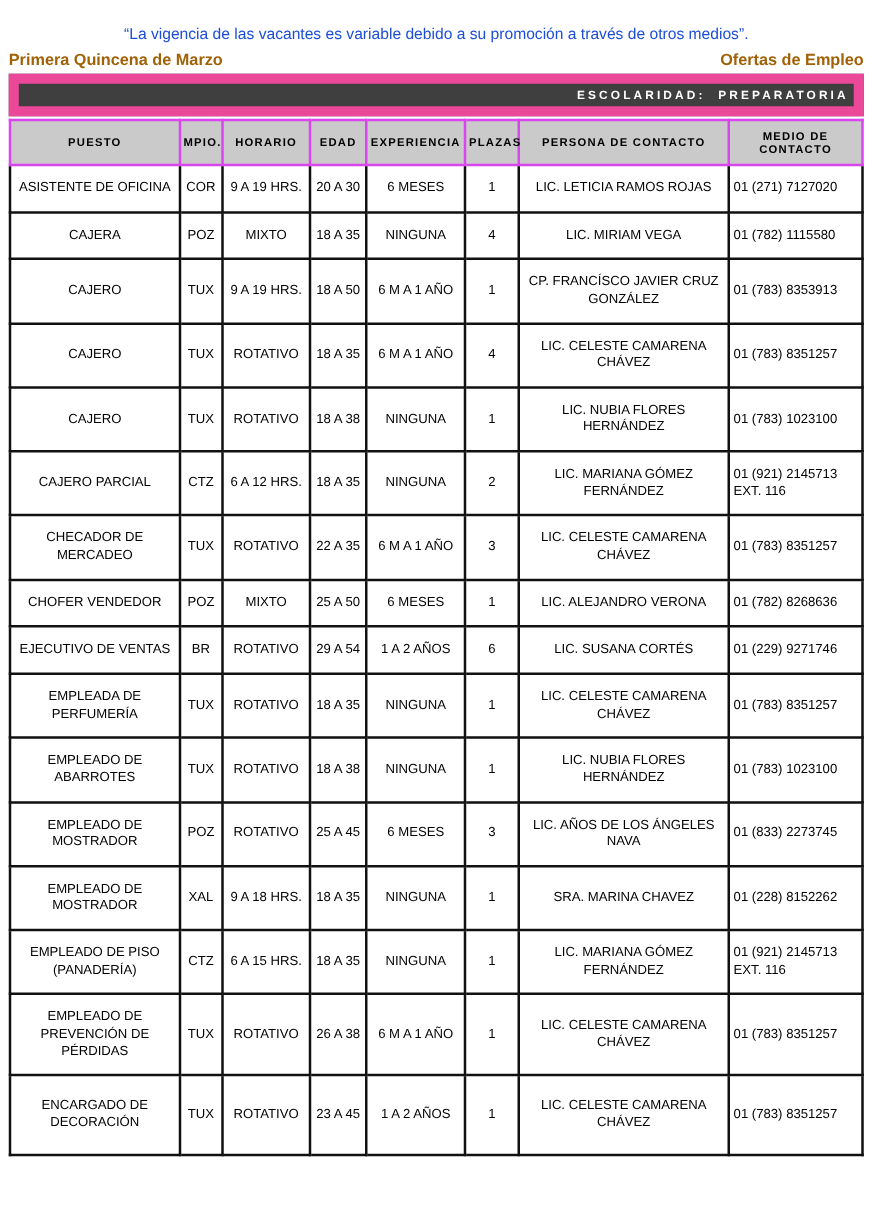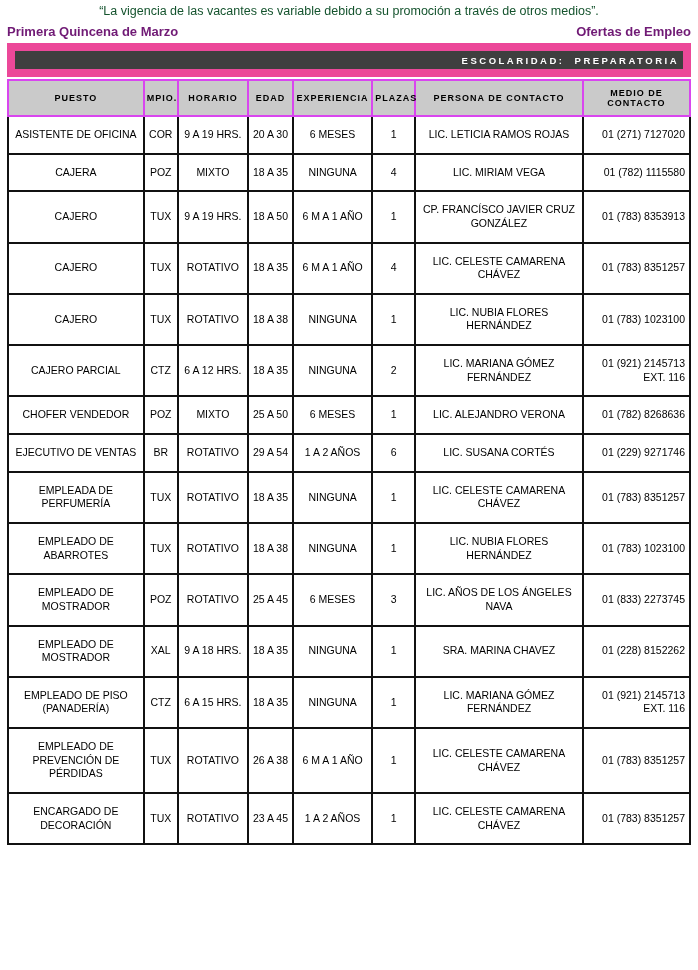--- a/index.html
+++ b/index.html
@@ -6,31 +6,31 @@
   html, body { background: #ffffff; }
   body {
     width: 698px; height: 970px;
     font-family: "Liberation Sans", sans-serif;
     color: #000;
     overflow: hidden;
   }
   .quote {
     text-align: center;
     font-size: 12.5px;
-    color: #14532d;
-    padding-top: 4px;
+    color: #1d4ed8;
+    padding-top: 20px;
   }
   .subhead {
     display: flex;
     justify-content: space-between;
     align-items: baseline;
     margin: 6px 7px 4px 7px;
   }
   .subhead .accent {
-    color: #701a75;
+    color: #a16207;
     font-weight: bold;
     font-size: 13px;
   }
   .banner {
     margin: 0 7px;
     background: #3F3F3F;
     border: 8px solid #ec4899;
     color: #fff;
     text-align: right;
     font-weight: bold;
@@ -57,21 +57,21 @@
   table.jobs td {
     border: 2px solid #111;
     font-size: 10.5px;
     text-align: center;
     vertical-align: middle;
     padding: 11px 3px;
     line-height: 1.3;
     word-wrap: break-word;
   }
   table.jobs td.medio-cell {
-    text-align: right;
+    text-align: left;
     padding-right: 4px;
     white-space: pre-line;
   }
   tbody tr:nth-child(16) td,
   tbody tr:nth-child(17) td,
   tbody tr:nth-child(18) td {
     padding-top: 17px;
     padding-bottom: 17px;
   }
 </style>
@@ -166,20 +166,30 @@
     <td>CTZ</td>
     <td>6 A 12 HRS.</td>
     <td>18 A 35</td>
     <td>NINGUNA</td>
     <td>2</td>
     <td>LIC. MARIANA GÓMEZ FERNÁNDEZ</td>
     <td class="medio-cell">01 (921) 2145713
 EXT. 116</td>
   </tr>
       <tr>
+    <td>CHECADOR DE MERCADEO</td>
+    <td>TUX</td>
+    <td>ROTATIVO</td>
+    <td>22 A 35</td>
+    <td>6 M A 1 AÑO</td>
+    <td>3</td>
+    <td>LIC. CELESTE CAMARENA CHÁVEZ</td>
+    <td class="medio-cell">01 (783) 8351257</td>
+  </tr>
+      <tr>
     <td>CHOFER VENDEDOR</td>
     <td>POZ</td>
     <td>MIXTO</td>
     <td>25 A 50</td>
     <td>6 MESES</td>
     <td>1</td>
     <td>LIC. ALEJANDRO VERONA</td>
     <td class="medio-cell">01 (782) 8268636</td>
   </tr>
       <tr>

